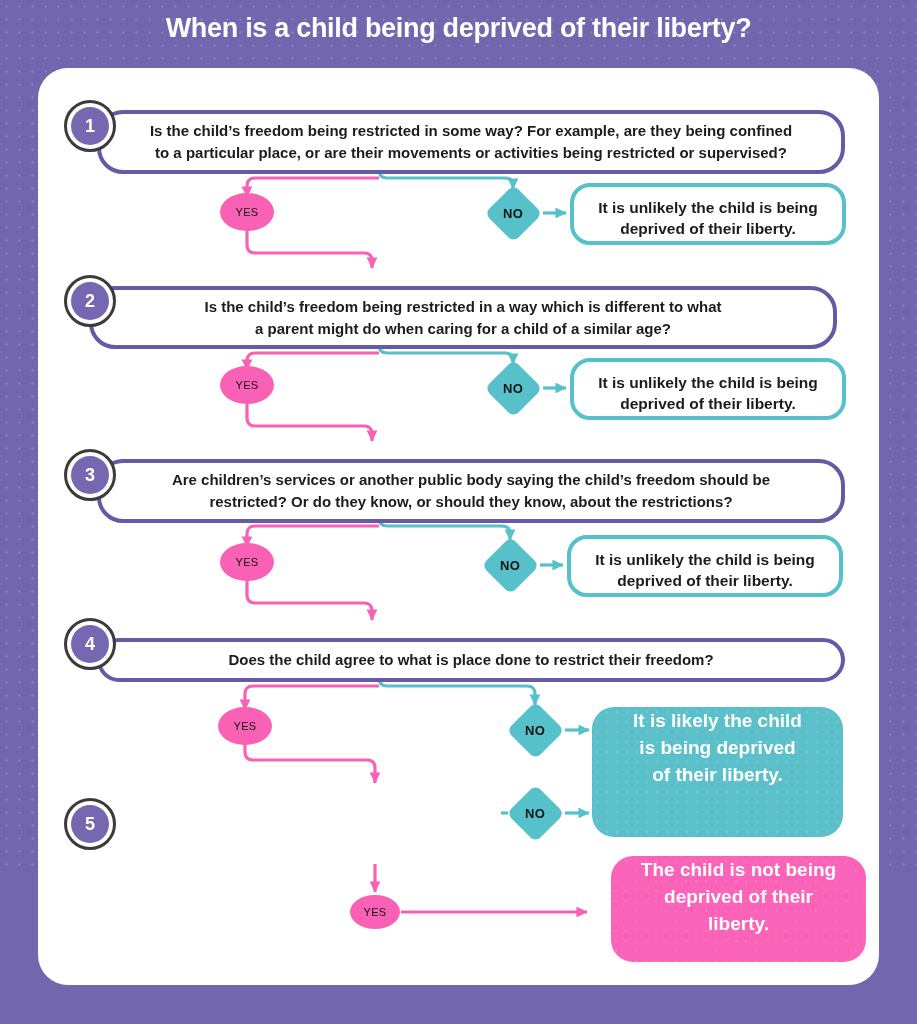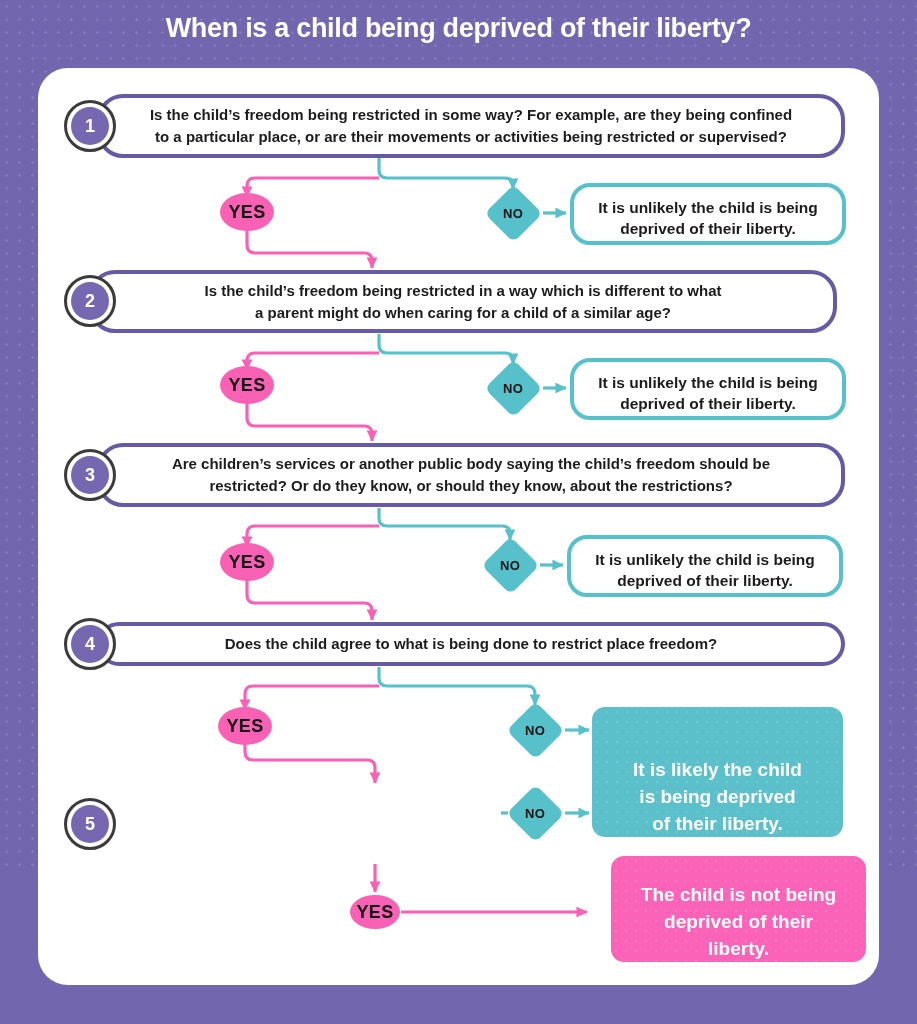--- a/index.html
+++ b/index.html
@@ -21,58 +21,59 @@
   .card{
     position:absolute;left:38px;top:68px;width:841px;height:917px;
     background:#ffffff;border-radius:30px;
   }
   svg.connectors{position:absolute;left:0;top:0;width:917px;height:1024px;pointer-events:none;}
   
   .qbox{
     position:absolute;background:#fff;border:4px solid #675aa4;border-radius:26px;
     display:flex;align-items:center;justify-content:center;text-align:center;
     box-sizing:border-box;
+    margin-top:16px;
   }
   .q-text{white-space:pre-line;font-weight:bold;color:#1c1c1c;font-size:15px;line-height:22px;}
   
   .badge{
     position:absolute;width:52px;height:52px;border-radius:50%;
     background:#ffffff;border:3px solid #3b3b3b;box-sizing:border-box;
     display:flex;align-items:center;justify-content:center;
   }
   .badge .inner{
     width:38px;height:38px;border-radius:50%;background:#7567b0;
     display:flex;align-items:center;justify-content:center;
     color:#fff;font-size:18px;font-weight:bold;
   }
   
   .yes{
     position:absolute;background:#f961b5;border-radius:50%;
     display:flex;align-items:center;justify-content:center;
-    color:#141414;font-size:18px;font-weight:bold;letter-spacing:.3px;
+    color:#141414;font-size:11px;font-weight:normal;letter-spacing:.3px;
   }
   
   .no-wrap{position:absolute;width:58px;height:58px;}
   .no-wrap .diamond{
     position:absolute;left:8.5px;top:8.5px;width:41px;height:41px;
     background:#56c0cb;border-radius:7px;transform:rotate(45deg);
   }
   .no-wrap .lbl{
     position:absolute;inset:0;display:flex;align-items:center;justify-content:center;
     color:#141414;font-size:13px;font-weight:bold;letter-spacing:.3px;
   }
   
   .o-unlikely{
     position:absolute;background:#fff;border:4px solid #56c0cb;border-radius:20px;
     display:flex;align-items:center;justify-content:center;text-align:center;box-sizing:border-box;
   }
   .o-unlikely .o-text{white-space:pre-line;font-weight:bold;color:#1c1c1c;font-size:15.5px;line-height:21px;margin-top:8px;}
   .o-fill{
-    position:absolute;border-radius:13px;
-    display:flex;align-items:flex-end;justify-content:center;text-align:center;box-sizing:border-box;
+    position:absolute;border-radius:22px;
+    display:flex;align-items:flex-start;justify-content:center;text-align:center;box-sizing:border-box;
     background-image:radial-gradient(rgba(255,255,255,.13) 1px, transparent 1px);
     background-size:10px 10px;
   }
   .o-fill .o-text{white-space:pre-line;font-weight:bold;color:#ffffff;font-size:19px;line-height:27px;}
   .o-likely{background-color:#5cc0ca;}
   .o-not{background-color:#fb63b8;margin-left:20px;}
 </style>
 </head>
 <body>
 
@@ -123,21 +124,21 @@
   </div>
   <div class="qbox" style="left:89px;top:270px;width:748px;height:63px;">
     <div class="q-text">Is the child’s freedom being restricted in a way which is different to what
 a parent might do when caring for a child of a similar age?</div>
   </div>
   <div class="qbox" style="left:97px;top:443px;width:748px;height:64px;">
     <div class="q-text">Are children’s services or another public body saying the child’s freedom should be
 restricted? Or do they know, or should they know, about the restrictions?</div>
   </div>
   <div class="qbox" style="left:97px;top:622px;width:748px;height:44px;border-radius:22px;">
-    <div class="q-text">Does the child agree to what is being done to restrict place freedom?</div>
+    <div class="q-text">Does the child agree to what is place done to restrict their freedom?</div>
   </div>
 
   <div class="badge" style="left:64px;top:100px;">
     <div class="inner">1</div>
   </div>
   <div class="badge" style="left:64px;top:275px;">
     <div class="inner">2</div>
   </div>
   <div class="badge" style="left:64px;top:449px;">
     <div class="inner">3</div>

